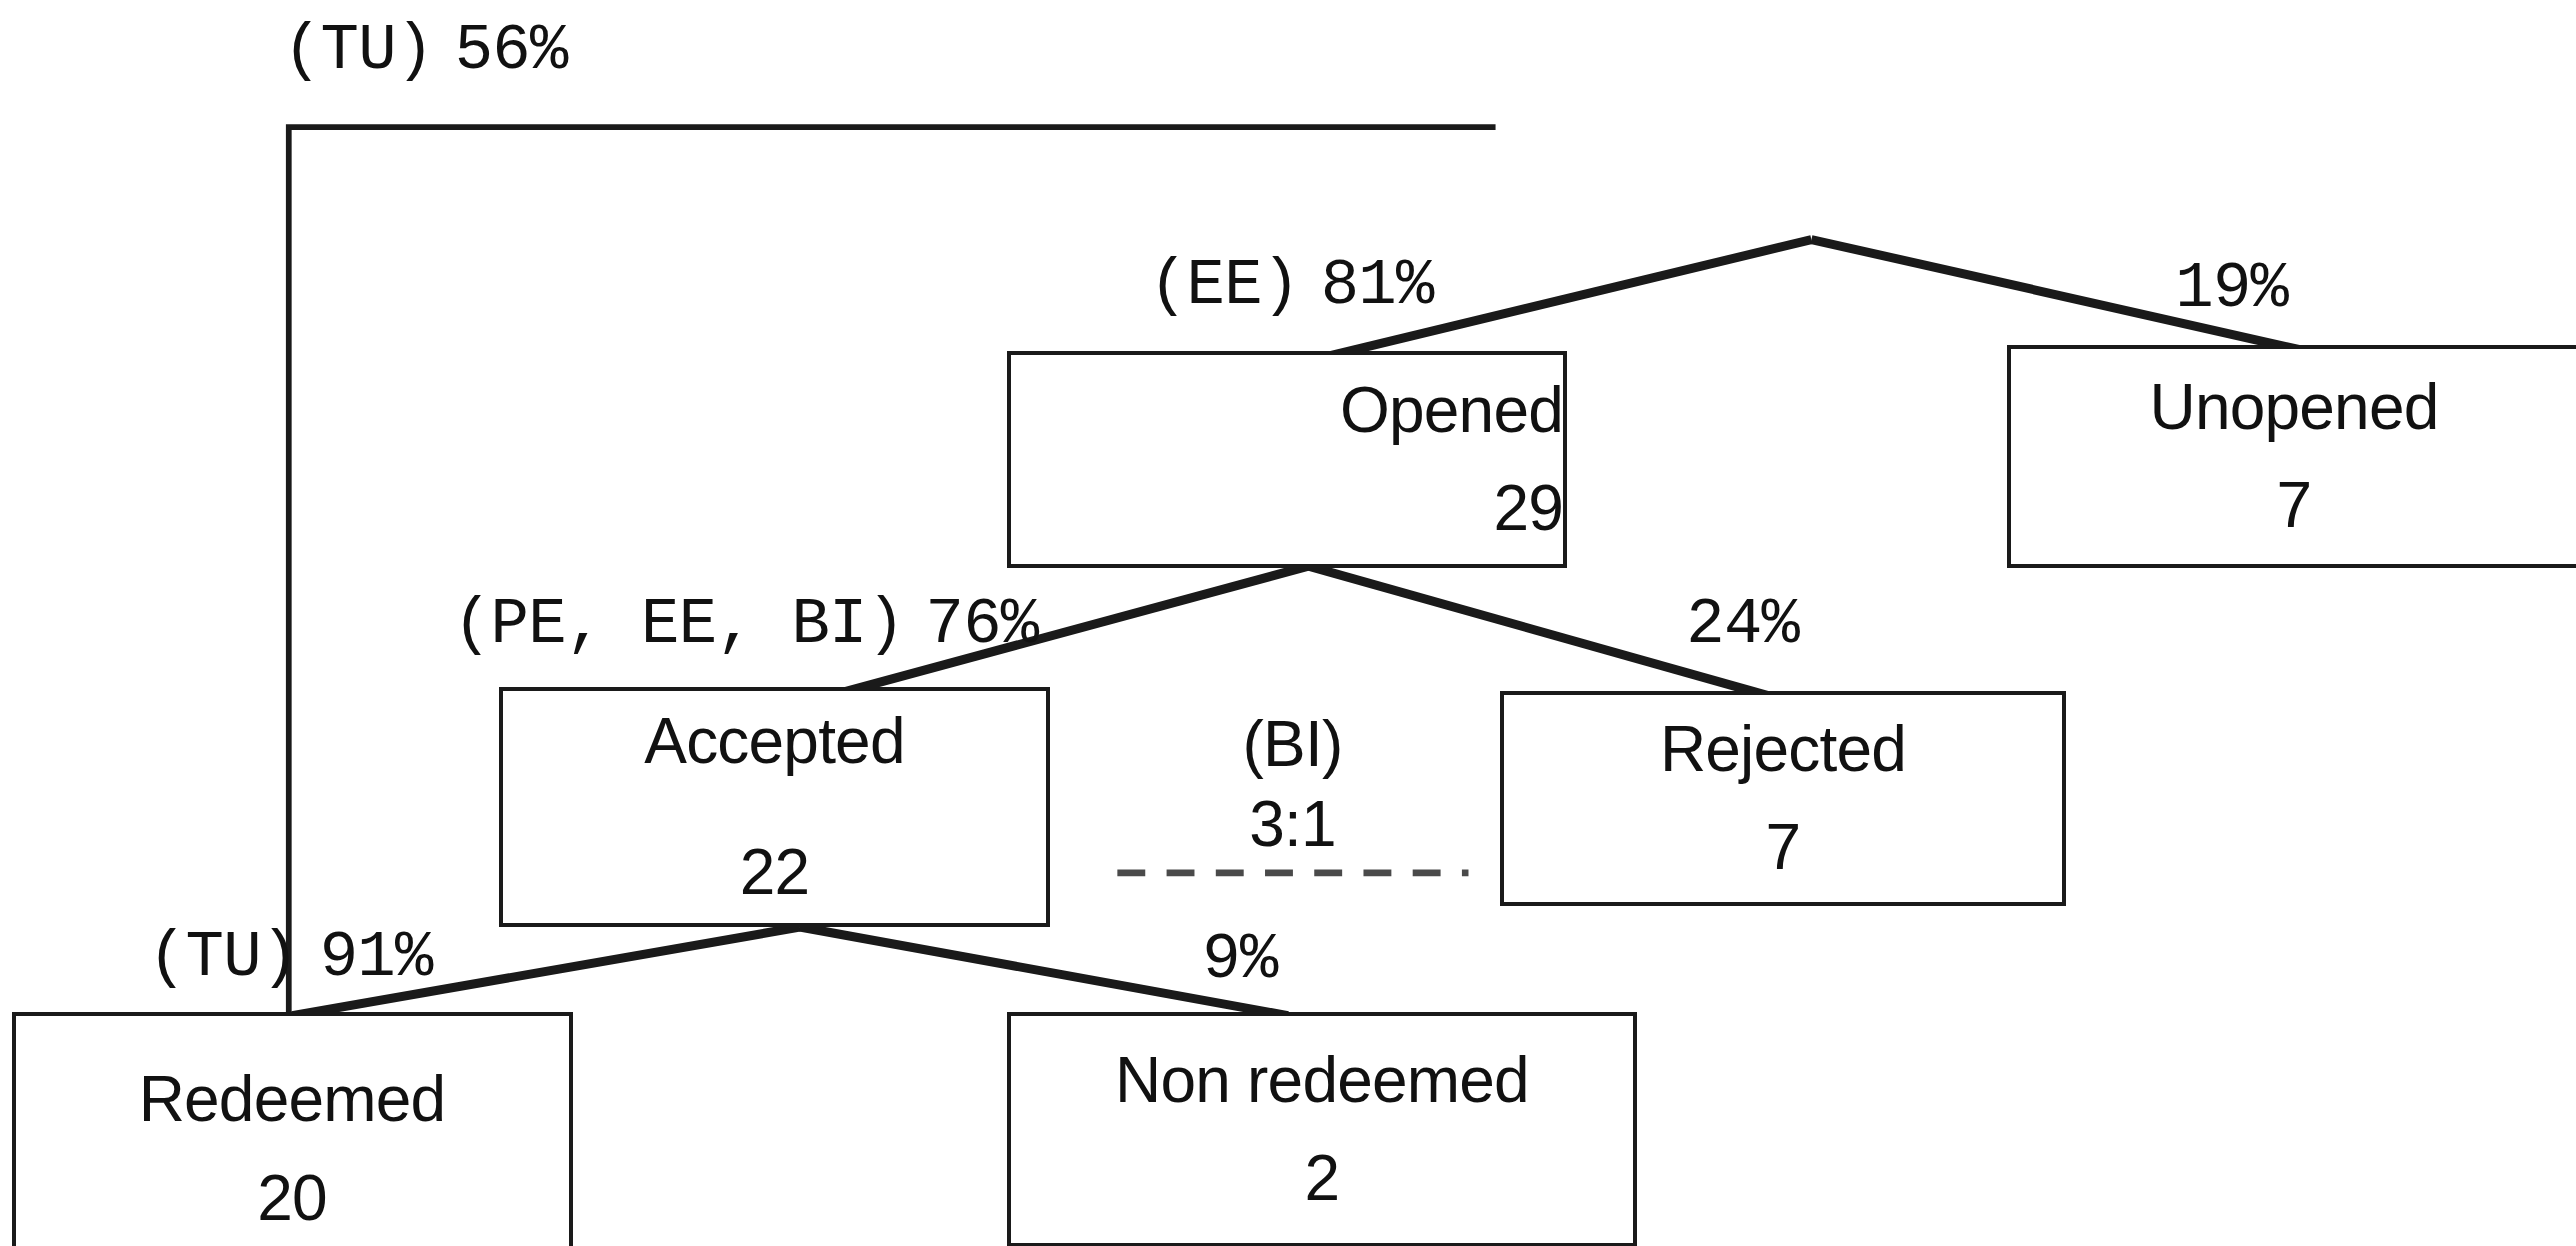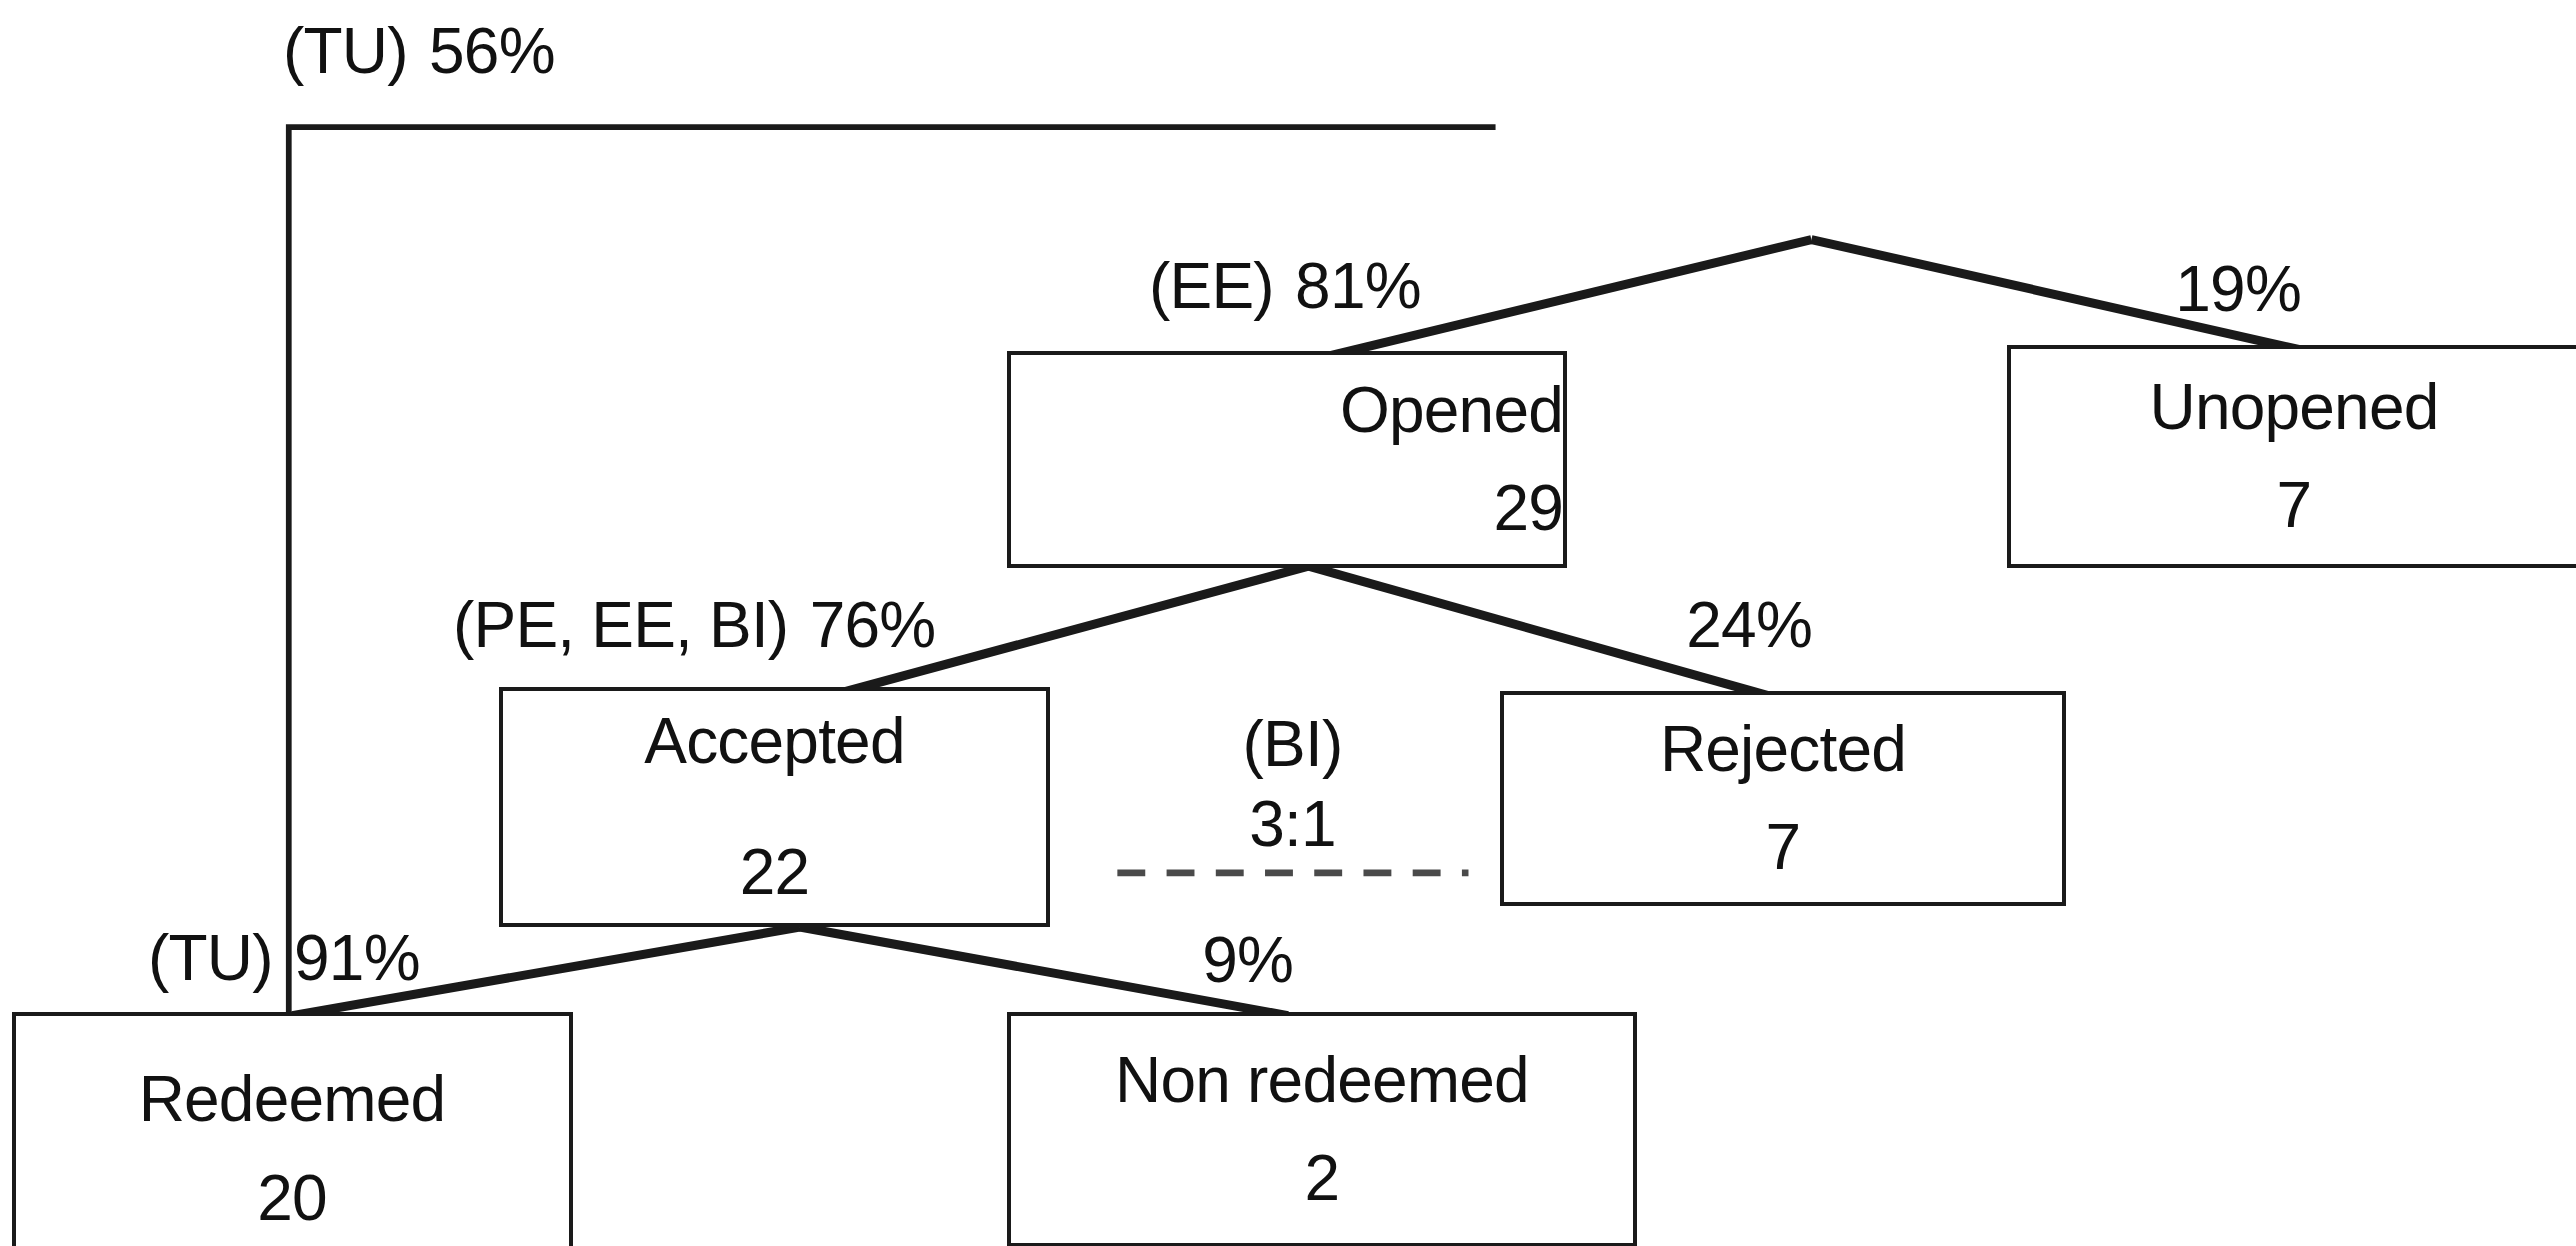--- a/index.html
+++ b/index.html
@@ -43,21 +43,21 @@
     letter-spacing: -0.8px;
     white-space: nowrap;
   }
   .node .node-value {
     font-size: 64px;
     margin-top: 29.5px;
     letter-spacing: -0.8px;
   }
   .edge-label {
     position: absolute;
-    font-family: Liberation Sans, sans-serif;
+    font-family: Liberation Mono, monospace;
     font-size: 64px;
     color: #111111;
     white-space: nowrap;
     letter-spacing: -0.8px;
     line-height: 1.05;
   }
   .edge-label .construct {
     margin-right: 21.3px;
   }
   .ratio-note {

